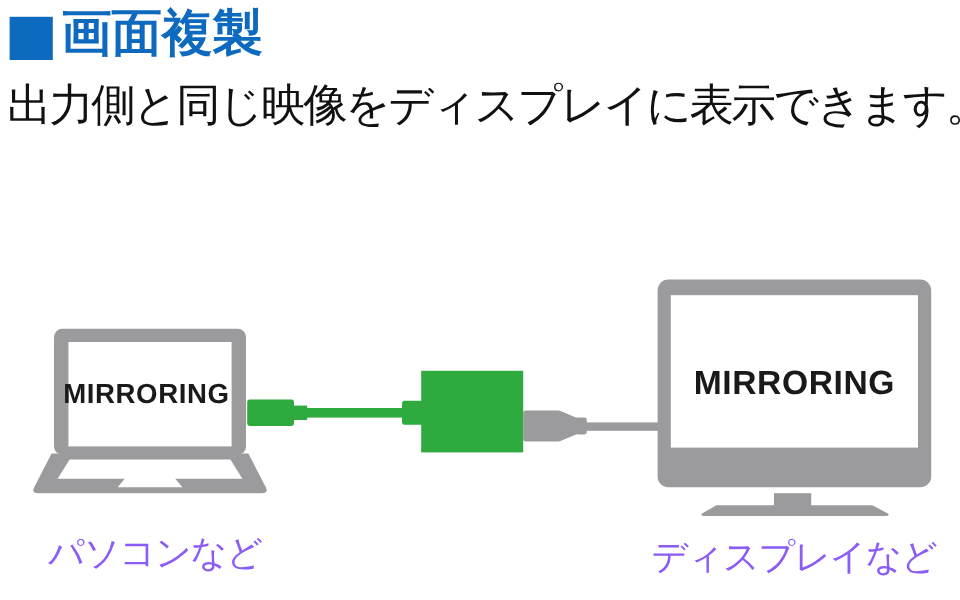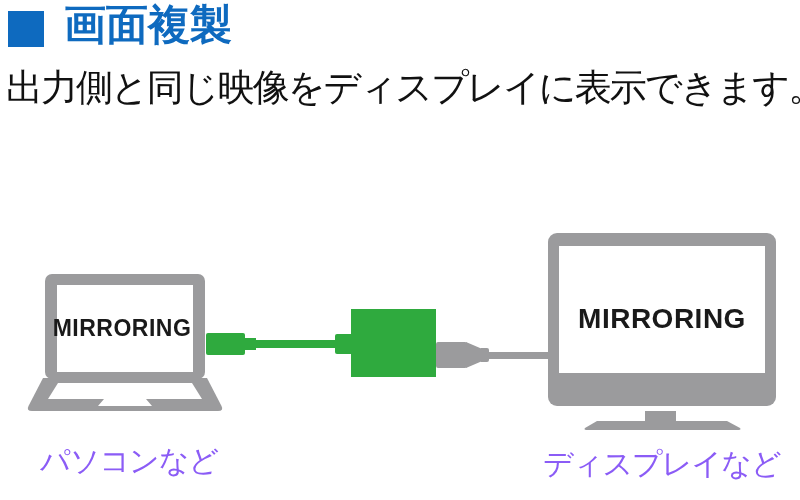--- a/index.html
+++ b/index.html
@@ -8,21 +8,21 @@
     background: #ffffff;
     overflow: hidden;
     position: relative;
     font-family: "Liberation Sans", sans-serif;
   }
   .page { position: absolute; inset: 0; }
 
   
   .header {
     position: absolute; top: 6px; left: 8px;
-    display: flex; align-items: center; gap: 20px; font-family: Liberation Mono, monospace;
+    display: flex; align-items: flex-end; gap: 7px;
   }
   .bullet {
     width: 36px; height: 36px;
     background: #0e6abf;
     flex: 0 0 auto;
     margin-top: 2px;
   }
   .title {
     margin: 0;
     font-size: 42px; line-height: 1.05;

